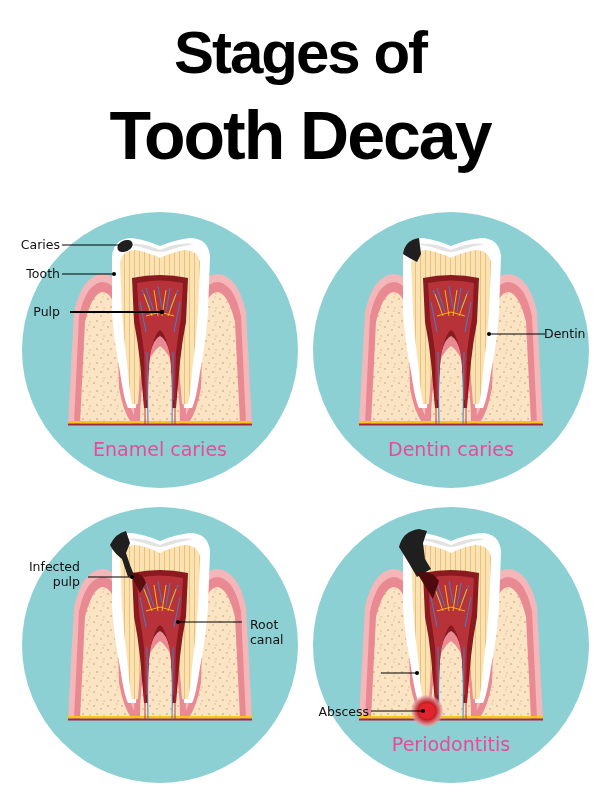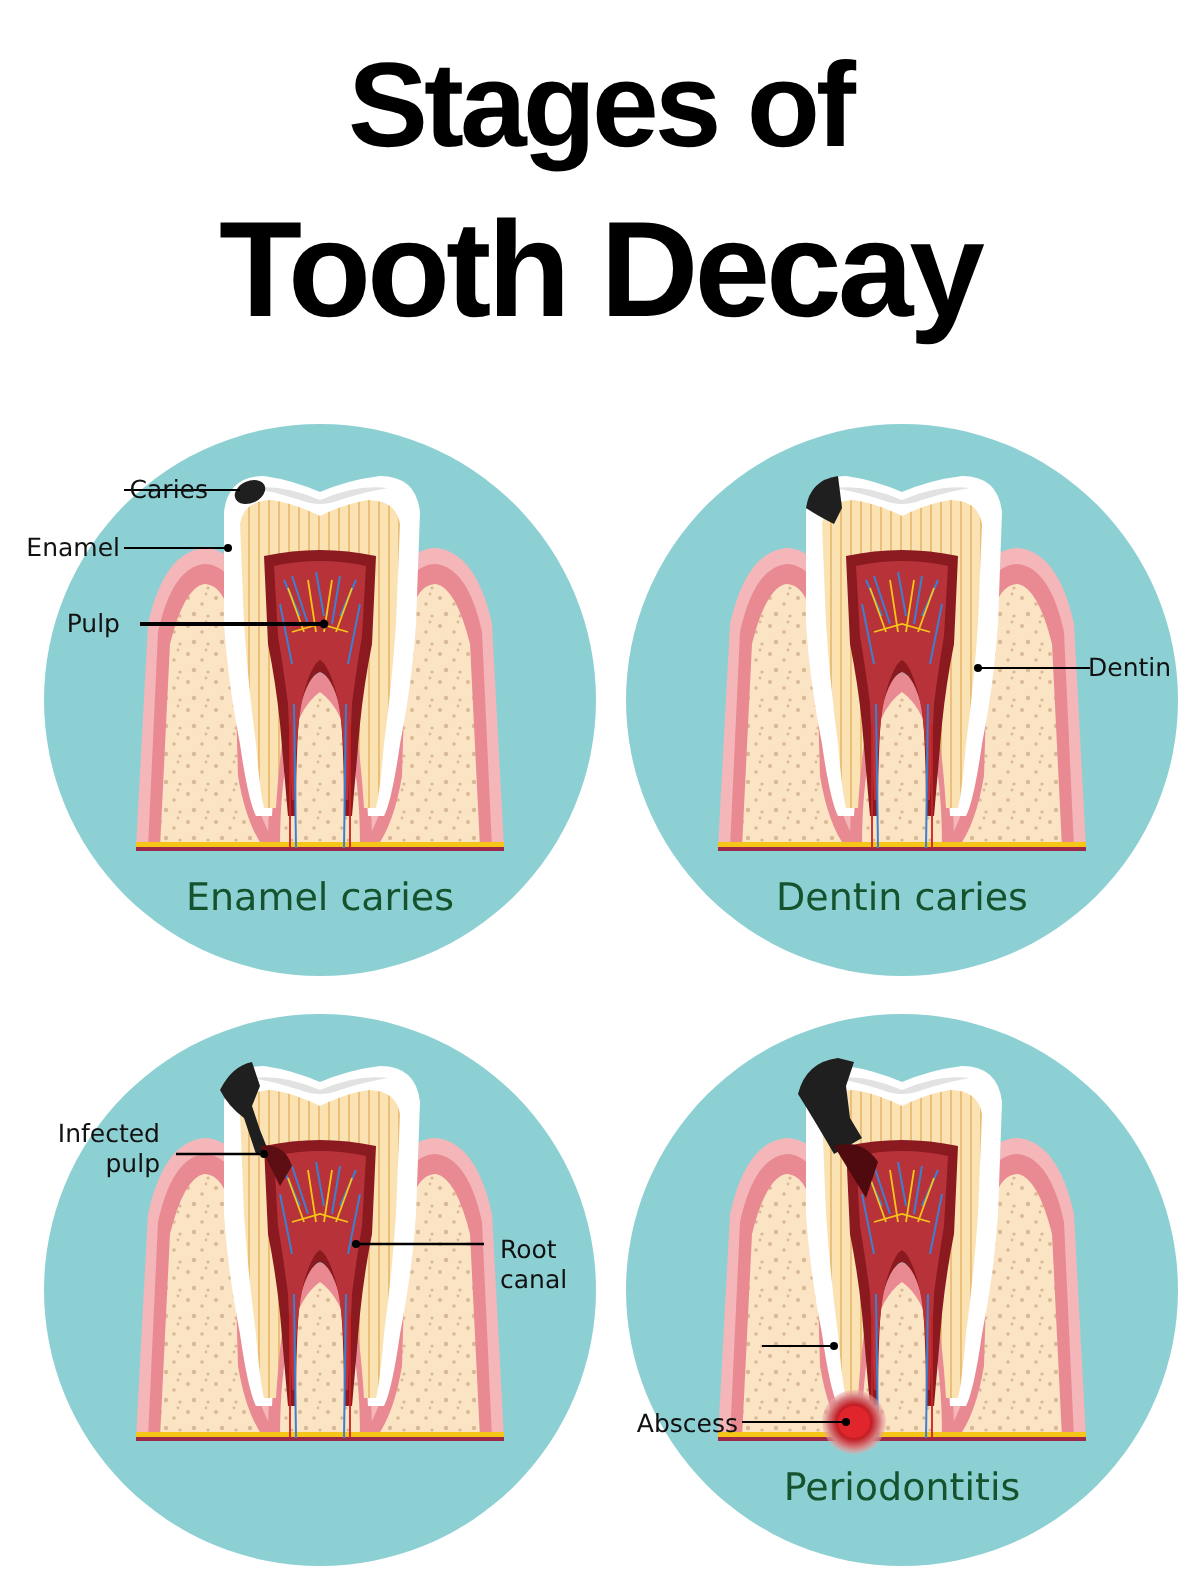--- a/index.html
+++ b/index.html
@@ -2,21 +2,21 @@
 <html><head>
 <meta charset="utf-8">
 <style>
   html, body { margin: 0; padding: 0; background: #ffffff; }
   body { width: 600px; height: 793px; position: relative; overflow: hidden; font-family: "DejaVu Sans", sans-serif; }
   .title { position: absolute; left: 0; width: 600px; text-align: center; font-family: "Liberation Sans", sans-serif; font-weight: bold; color: #000; letter-spacing: -2px; }
   .title.l1 { top: 8px; font-size: 60px; line-height: 90px; }
   .title.l2 { top: 90px; font-size: 68px; line-height: 90px; }
   .panel { position: absolute; width: 276px; height: 276px; }
   .panel svg { position: absolute; left: 0; top: 0; overflow: visible; }
-  .caption { position: absolute; left: 0; width: 276px; text-align: center; top: 226px; font-size: 19px; color: #14532d; font-family: "DejaVu Sans", sans-serif; }
+  .caption { position: absolute; left: 0; width: 276px; text-align: center; top: 226px; font-size: 19px; color: #ec4899; font-family: "DejaVu Sans", sans-serif; }
   .lbl { position: absolute; font-size: 12.5px; color: #111; font-family: "DejaVu Sans", sans-serif; line-height: 15px; white-space: nowrap; }
   .lbl.r { text-align: right; }
 </style>
 </head>
 <body>
 
 <div class="title l1">Stages of</div>
 <div class="title l2">Tooth Decay</div>
 
 <svg width="0" height="0" style="position:absolute">
@@ -77,22 +77,22 @@
   <svg width="276" height="276" viewBox="0 0 276 276">
     <circle cx="138" cy="138" r="138" fill="#8dd0d4"></circle>
     <use href="#tooth-base"></use>
     <ellipse cx="103" cy="34" rx="8" ry="5.5" transform="rotate(-25 103 34)" fill="#1f1f1f"></ellipse>
     <line x1="40" y1="33" x2="98" y2="33" stroke="#000" stroke-width="1"></line>
     <line x1="40" y1="62" x2="92" y2="62" stroke="#000" stroke-width="1"></line>
     <circle cx="92" cy="62" r="2" fill="#000"></circle>
     <line x1="48" y1="100" x2="140" y2="100" stroke="#000" stroke-width="2"></line>
     <circle cx="140" cy="100" r="2.2" fill="#000"></circle>
   </svg>
-  <div class="lbl r" style="left:-22px; width:60px; top:25px;padding-left:44px;">Caries</div>
-  <div class="lbl r" style="left:-22px; width:60px; top:54px;">Enamel</div>
+  <div class="lbl r" style="left:-22px; width:60px; top:25px;">Caries</div>
+  <div class="lbl r" style="left:-22px; width:60px; top:54px;">Tooth</div>
   <div class="lbl r" style="left:-22px; width:60px; top:92px;">Pulp</div>
   <div class="caption">Enamel caries</div>
 </div>
 
 <div class="panel" style="left:313px; top:212px;">
   <svg width="276" height="276" viewBox="0 0 276 276">
     <circle cx="138" cy="138" r="138" fill="#8dd0d4"></circle>
     <use href="#tooth-base"></use>
     <path d="M90,42 Q92,28 106,26 L108,42 L104,50 Q96,46 90,42 Z" fill="#1f1f1f"></path>
     <line x1="176" y1="122" x2="232" y2="122" stroke="#000" stroke-width="1"></line>

